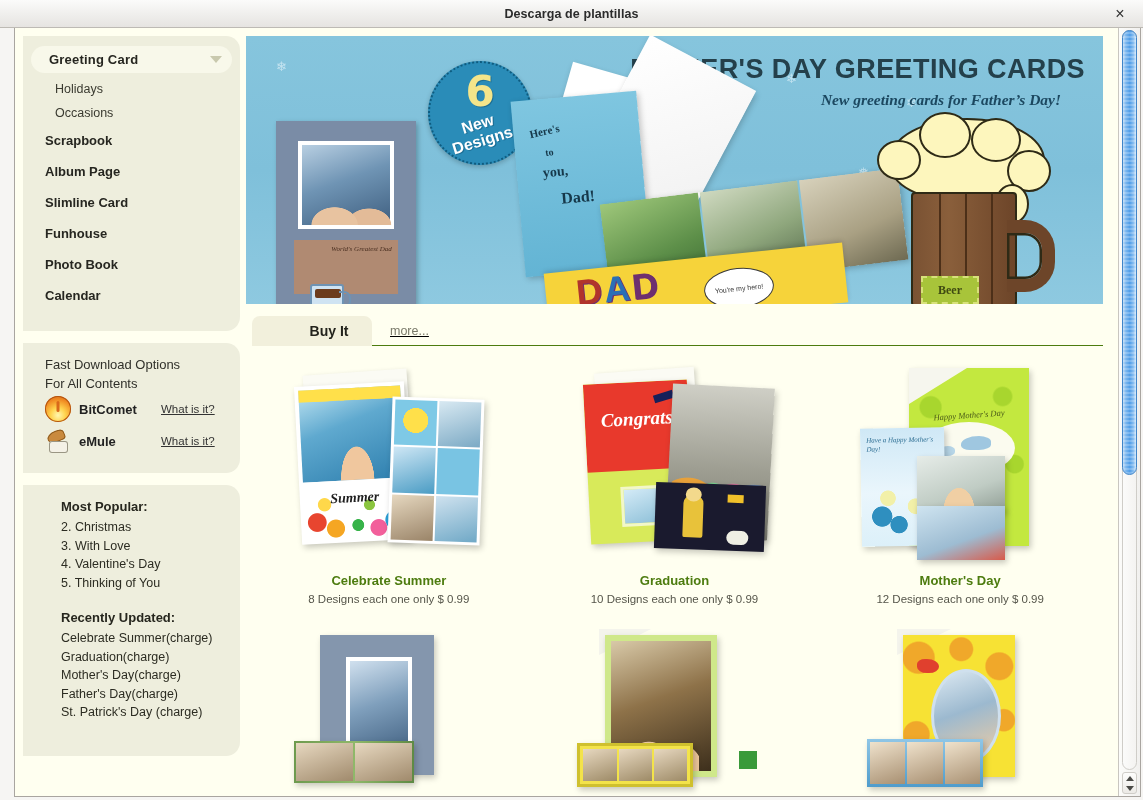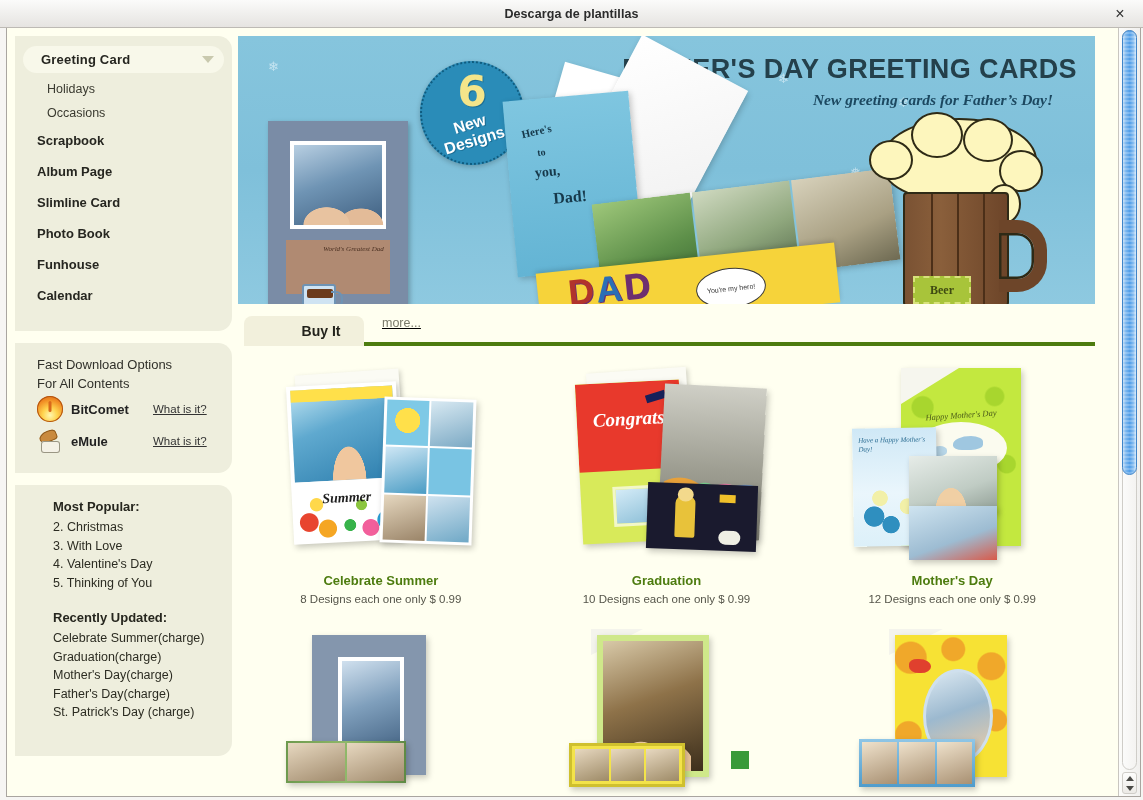--- a/index.html
+++ b/index.html
@@ -34,21 +34,21 @@
     font-size: 16px; color: #333; cursor: pointer;
     font-family: "Liberation Sans", sans-serif;
   }
 
   
   #client {
     flex: 1; position: relative;
     background: #fffff0;
     border: 1px solid #a9a5a0;
     border-top: none;
-    margin: 0 2px 3px 6px;
+    margin: 0 2px 3px 14px;
     overflow: hidden;
     display: flex;
   }
 
   
   #viewport {
     flex: 1; position: relative;
     background: #fffff0;
     overflow: hidden;
   }
@@ -392,22 +392,22 @@
     height: 30px; min-width: 120px;
     background: #f2f0dc;
     border-radius: 8px 8px 0 0;
     display: flex; align-items: center; justify-content: center;
     font-size: 14px; font-weight: bold; color: #23231c;
     cursor: pointer;
     padding-left: 34px;
   }
   #tab-rest {
     flex: 1; height: 30px;
-    border-bottom: 4px solid #4d7c0f;
-    display: flex;  text-decoration: underline;
+    border-bottom: 1px solid #4d7c0f;
+    display: flex; align-items: center; text-decoration: underline;
   }
   #more-link {
     font-size: 12.5px; color: #7a7a6a;
     padding-left: 18px; cursor: pointer;
   }
 
   
   #grid {
     display: flex; flex-wrap: wrap;
     padding: 18px 0 0 0;
@@ -766,22 +766,22 @@
           <div class="panel" id="nav-panel">
             <div class="nav-header">
               <span class="nav-header-label">Greeting Card</span>
               <span class="chev"></span>
             </div>
             <div class="nav-sub">Holidays</div>
             <div class="nav-sub">Occasions</div>
             <div class="nav-item">Scrapbook</div>
             <div class="nav-item">Album Page</div>
             <div class="nav-item">Slimline Card</div>
+            <div class="nav-item">Funhouse</div>
             <div class="nav-item">Photo Book</div>
-            <div class="nav-item">Funhouse</div>
             <div class="nav-item">Calendar</div>
           </div>
 
           <div class="panel" id="dl-panel">
             <div class="dl-title">Fast Download Options</div>
             <div class="dl-title">For All Contents</div>
             <div class="dl-row">
               <span class="dl-icon ico-bitcomet"></span>
               <span class="dl-name">BitComet</span>
               <span class="dl-link">What is it?</span>

